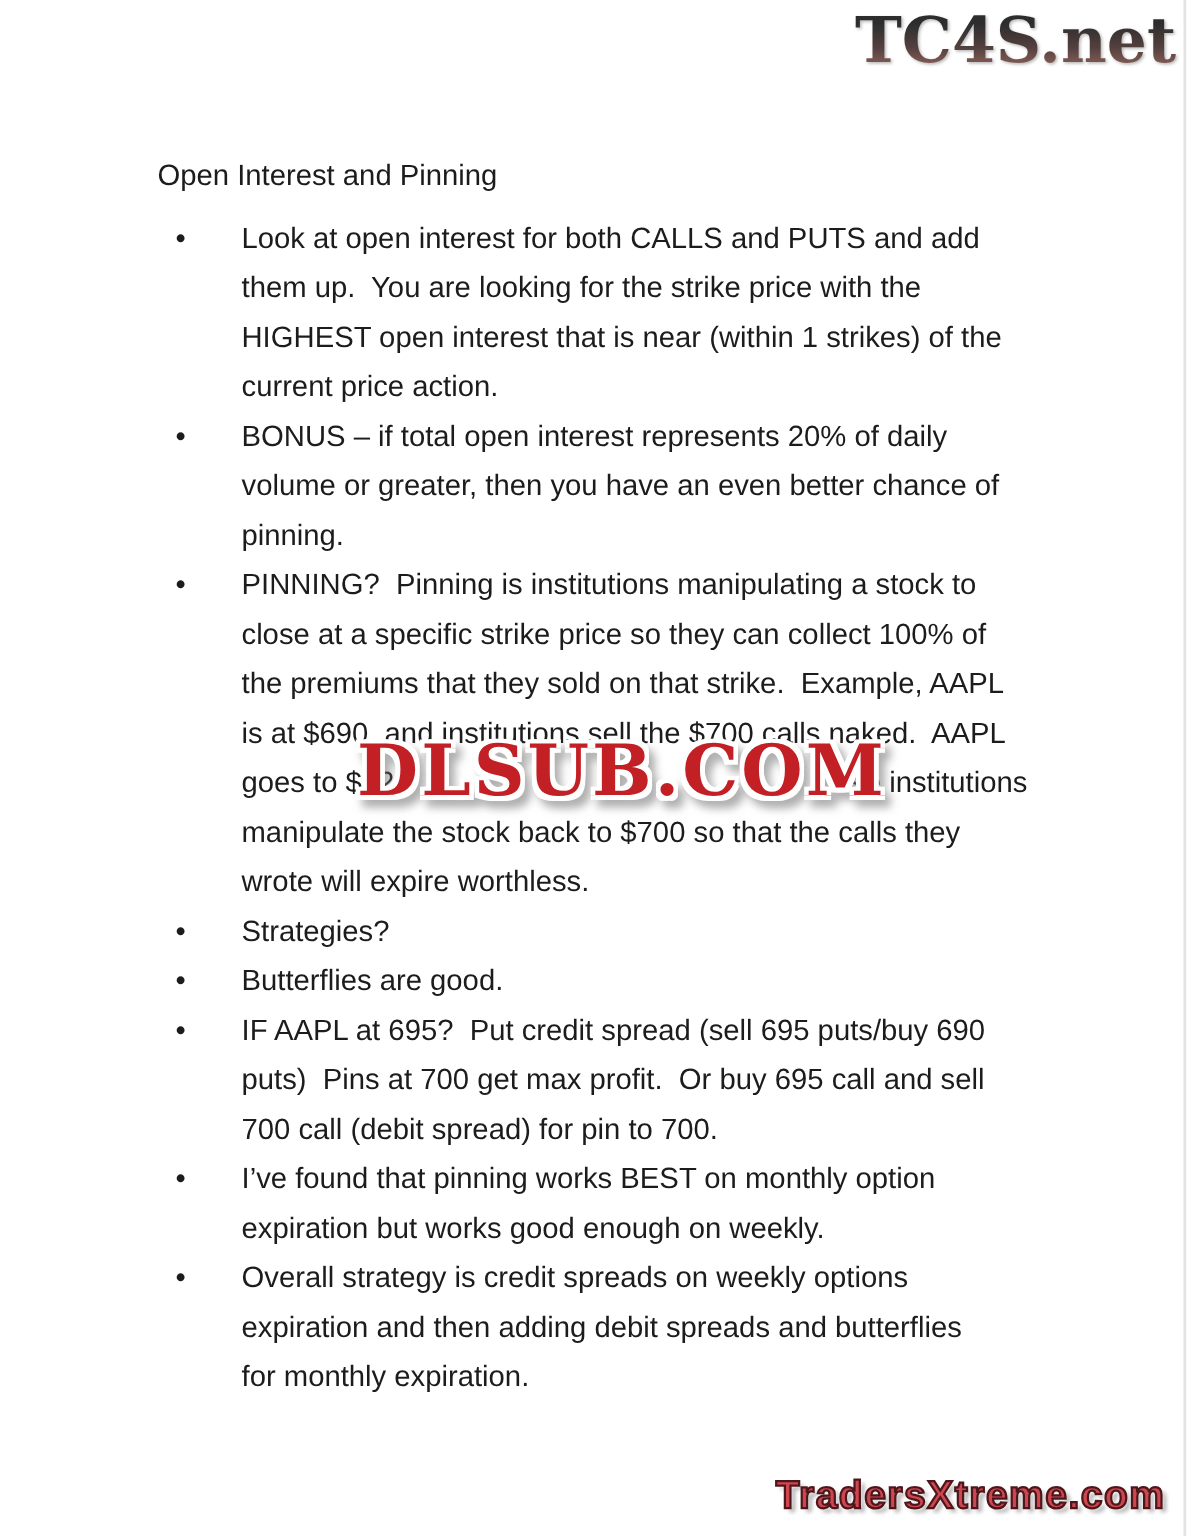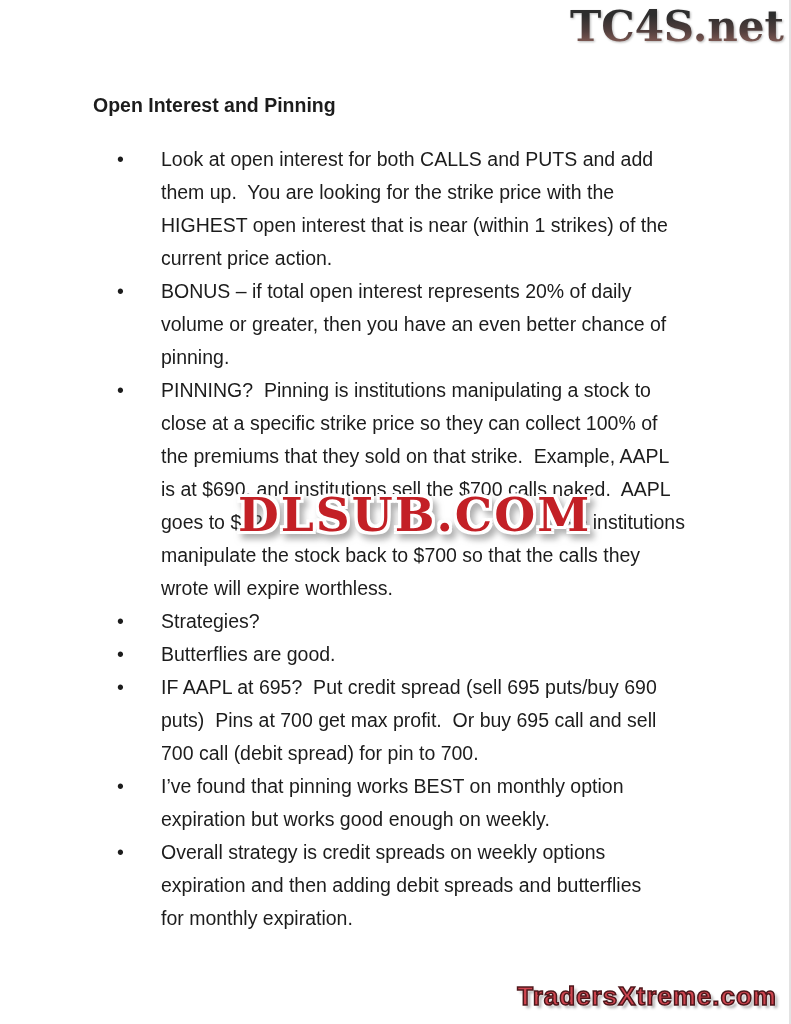--- a/index.html
+++ b/index.html
@@ -28,23 +28,23 @@
     background-clip:text;
     color:transparent;
     -webkit-text-fill-color:transparent;
     filter:drop-shadow(1px 1px 1px rgba(90,90,90,0.45));
   }
   
   .title{
     position:absolute;
     left:93px;
     top:94px;
-    margin:0;
+    margin:12px;
     font-size:19.5px;
-    font-weight:bold;
+    font-weight:normal;
     color:#1c1c1c;
     white-space:pre;
   }
   
   .bullets{
     position:absolute;
     left:117px;
     top:143px;
     width:620px;
   }

